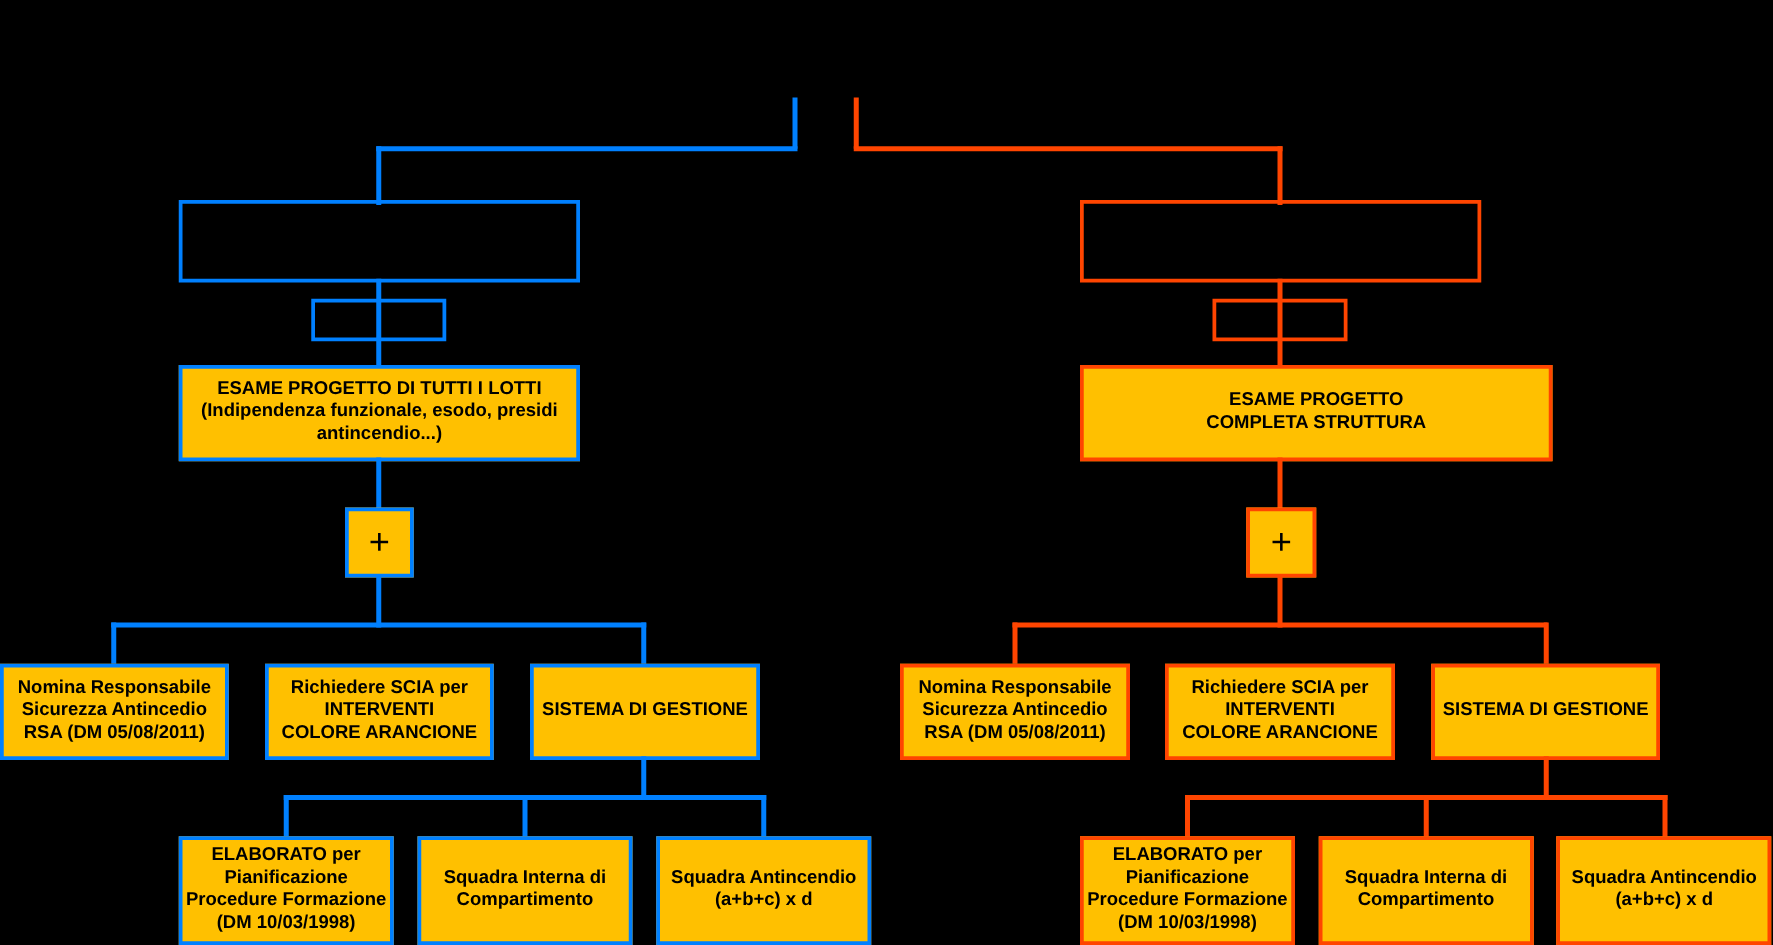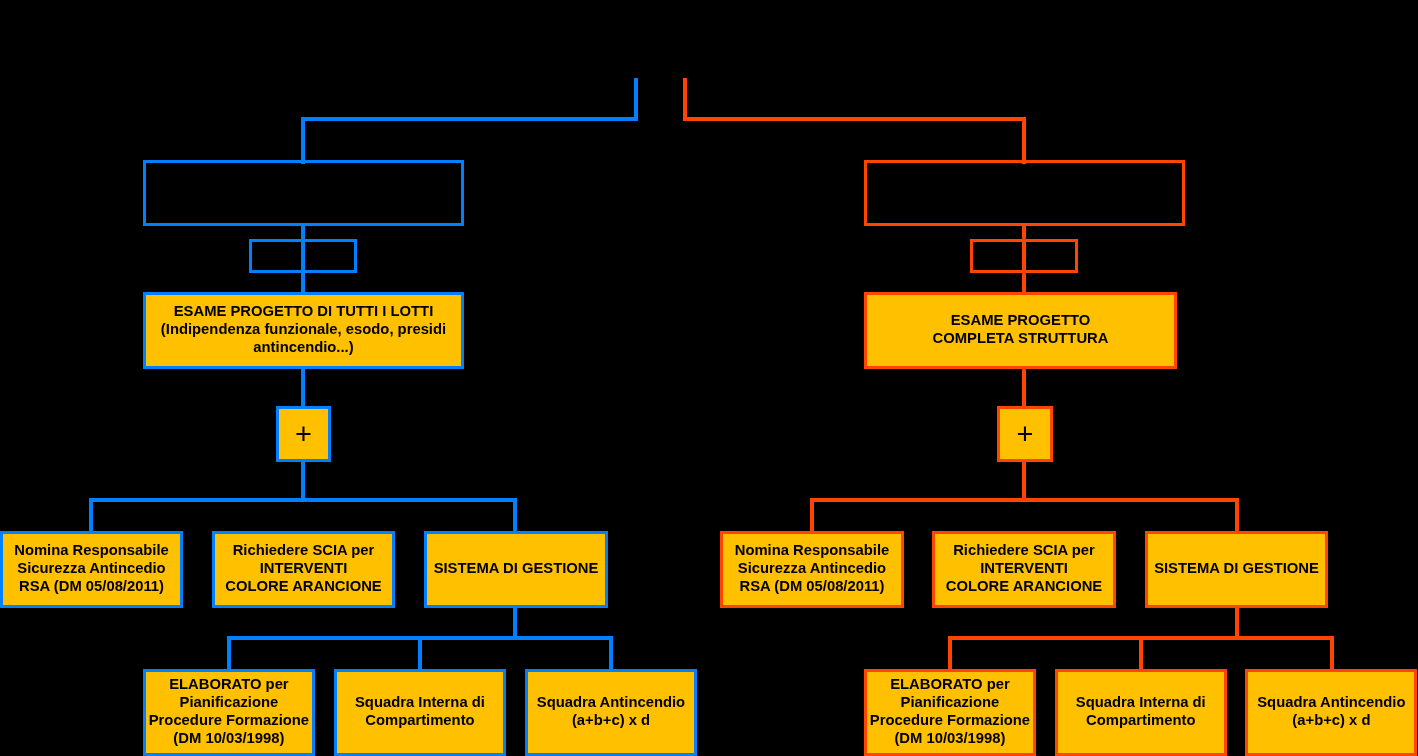--- a/index.html
+++ b/index.html
@@ -101,21 +101,21 @@
   <div class="node empty r" style="left: 864px; top: 160px; width: 321px; height: 66px; border-color: rgb(255, 69, 0);">
     <span class="lbl" style="color: rgb(0, 0, 0);"></span>
   </div>
 
   <div class="conn r" style="left: 1022px; top: 223px; width: 4px; height: 72px; background: rgb(255, 69, 0);"></div>
 
   <div class="node empty r" style="left: 970px; top: 239px; width: 108px; height: 34px; border-color: rgb(255, 69, 0);">
     <span class="lbl" style="color: rgb(0, 0, 0);"></span>
   </div>
 
-  <div class="node filled r" style="left: 864px; top: 292px; width: 313px; height: 77px; border-color: rgb(255, 69, 0); background: rgb(255, 192, 0);">
+  <div class="node filled r" style="left: 864px; top: 292px; width: 378px; height: 77px; border-color: rgb(255, 69, 0); background: rgb(255, 192, 0);">
     <span class="lbl" style="color: rgb(0, 0, 0);">ESAME PROGETTO
 COMPLETA STRUTTURA</span>
   </div>
 
   <div class="conn r" style="left: 1022px; top: 366px; width: 4px; height: 42px; background: rgb(255, 69, 0);"></div>
 
   <div class="node filled plus r" style="left: 997.3px; top: 406.3px; width: 55.4px; height: 55.8px; border-color: rgb(255, 69, 0); background: rgb(255, 192, 0);">
     <span class="lbl" style="color: rgb(0, 0, 0);">+</span>
   </div>
 

